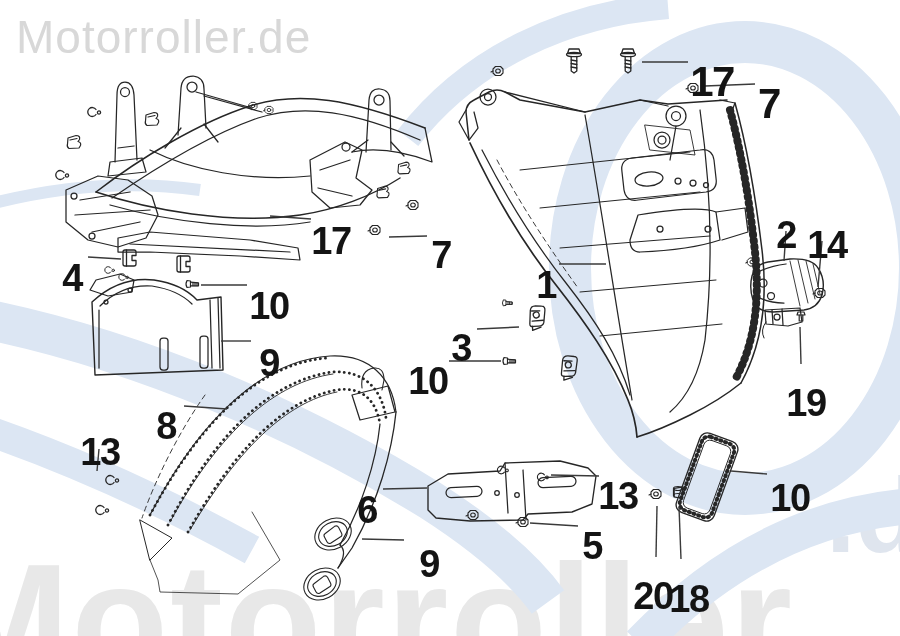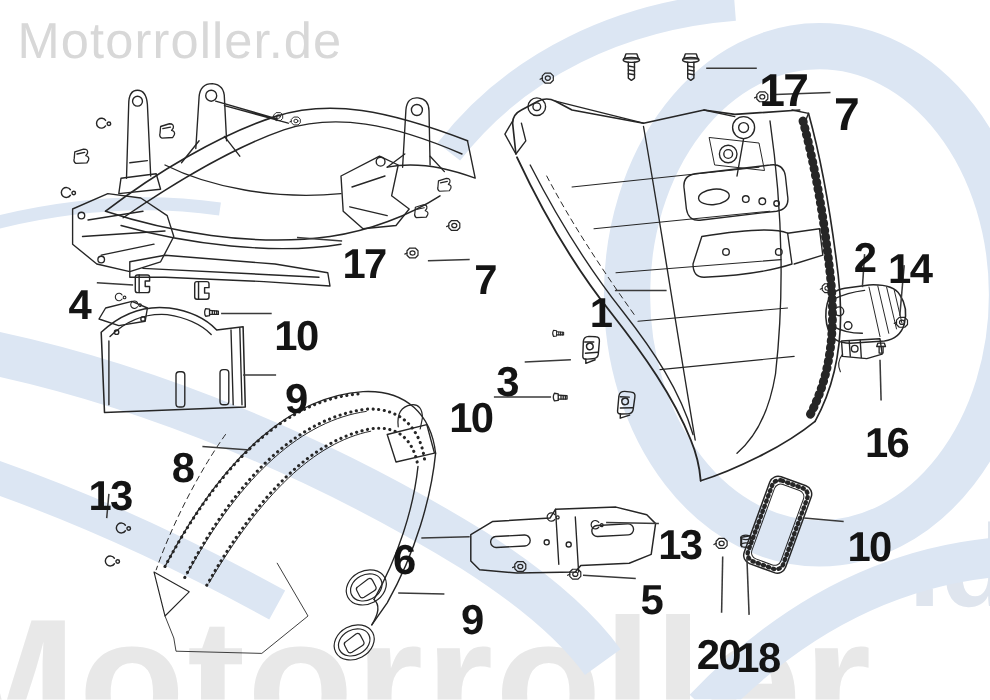--- a/index.html
+++ b/index.html
@@ -334,21 +334,21 @@
   <div class="callout" style="left:331px;top:219px">17</div>
   <div class="callout" style="left:441px;top:233px">7</div>
   <div class="callout" style="left:72px;top:256px">4</div>
   <div class="callout" style="left:269px;top:284px">10</div>
   <div class="callout" style="left:269px;top:341px">9</div>
   <div class="callout" style="left:546px;top:263px">1</div>
   <div class="callout" style="left:461px;top:326px">3</div>
   <div class="callout" style="left:428px;top:359px">10</div>
   <div class="callout" style="left:786px;top:213px">2</div>
   <div class="callout" style="left:827px;top:223px">14</div>
-  <div class="callout" style="left:806px;top:381px">16</div>
+  <div class="callout" style="left:806px;top:381px">19</div>
   <div class="callout" style="left:166px;top:404px">8</div>
   <div class="callout" style="left:100px;top:430px">13</div>
   <div class="callout" style="left:367px;top:488px">6</div>
   <div class="callout" style="left:429px;top:542px">9</div>
   <div class="callout" style="left:618px;top:474px">13</div>
   <div class="callout" style="left:790px;top:476px">10</div>
   <div class="callout" style="left:592px;top:524px">5</div>
   <div class="callout" style="left:653px;top:574px">20</div>
   <div class="callout" style="left:689px;top:577px">18</div>
 </div>

